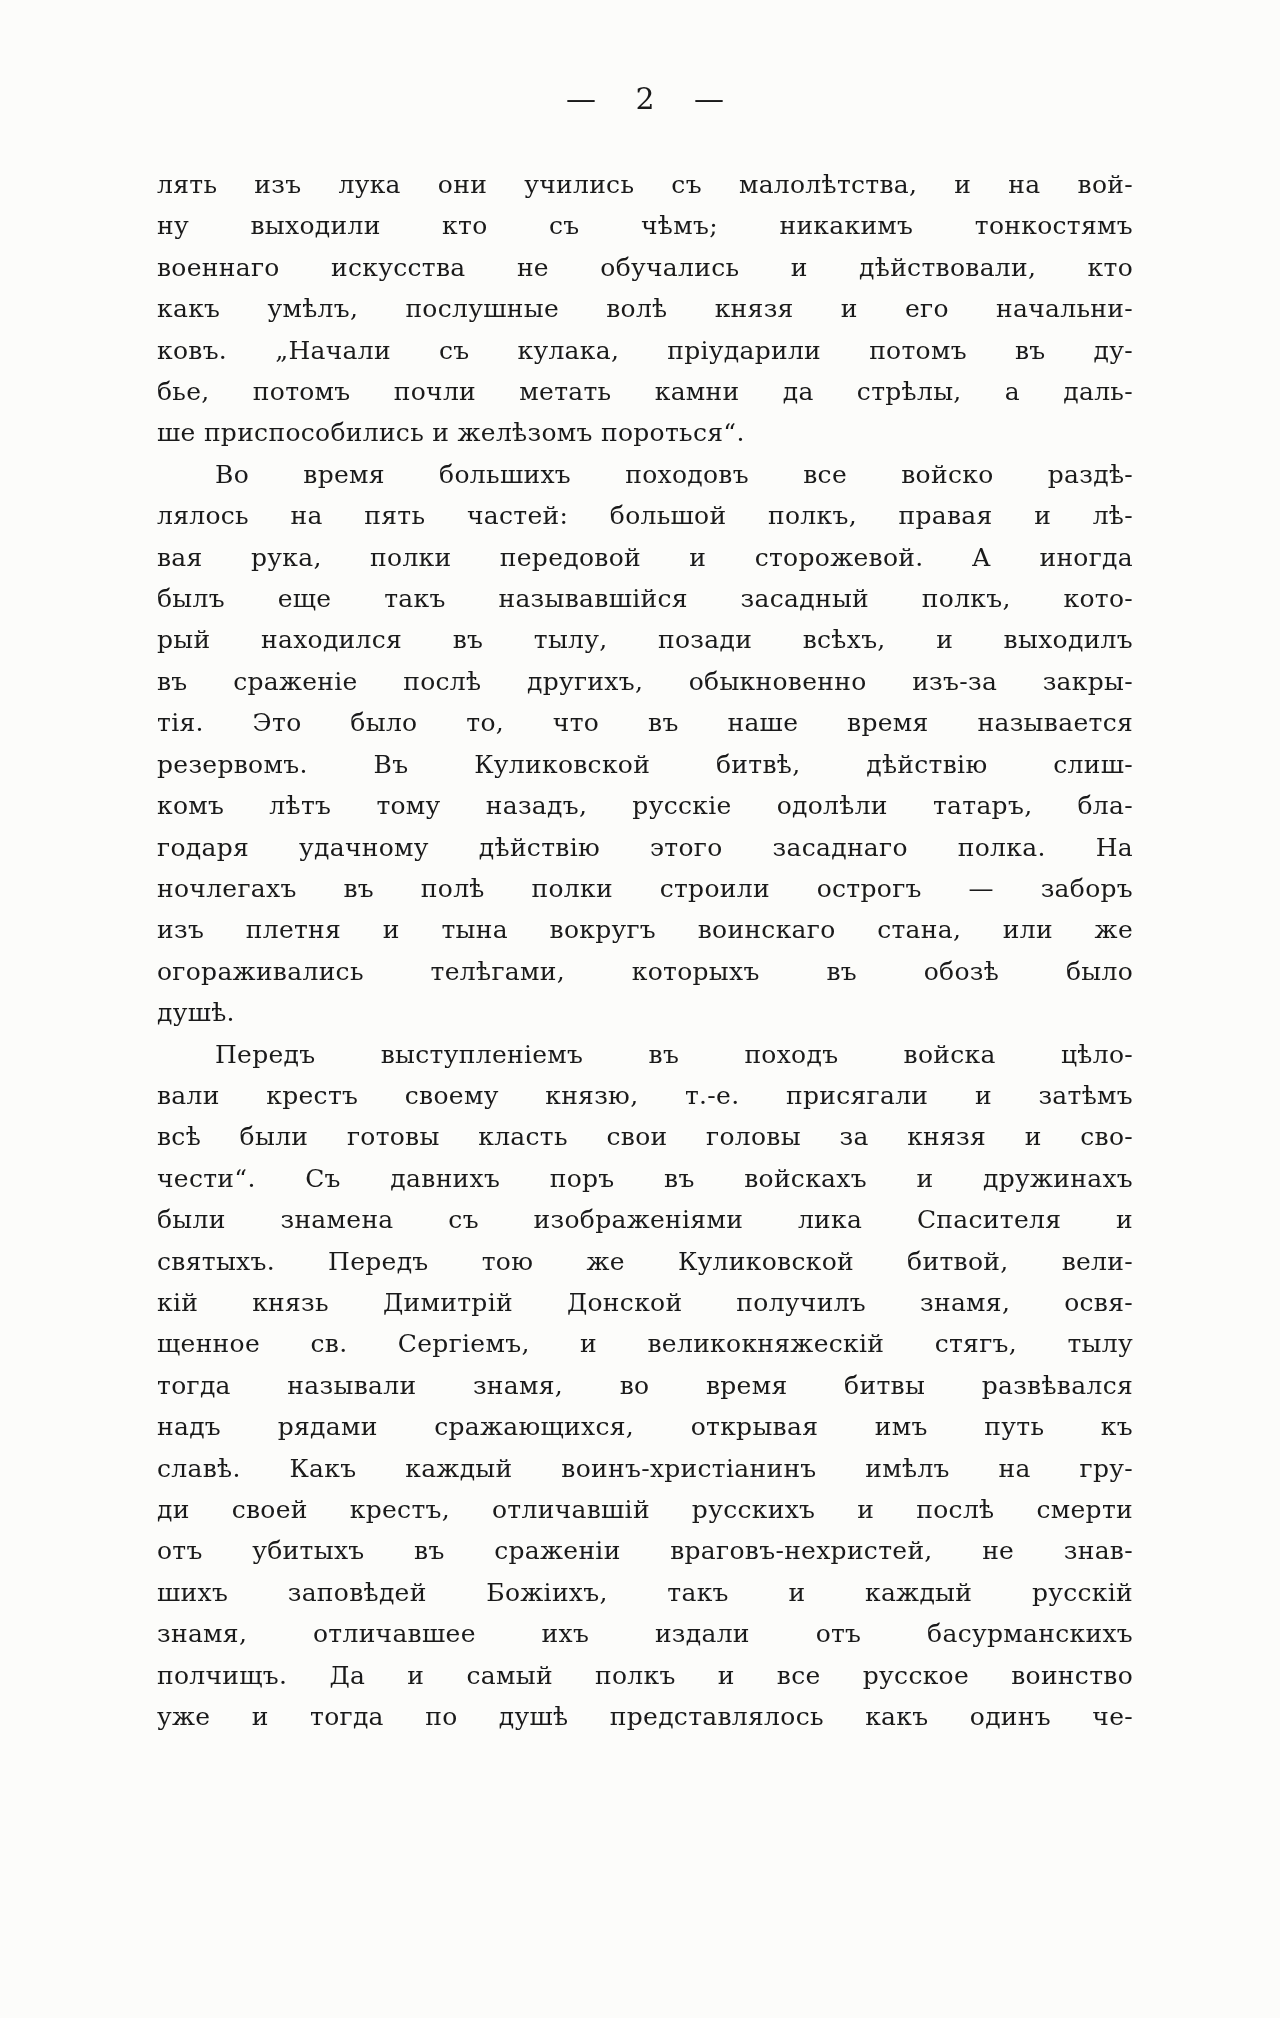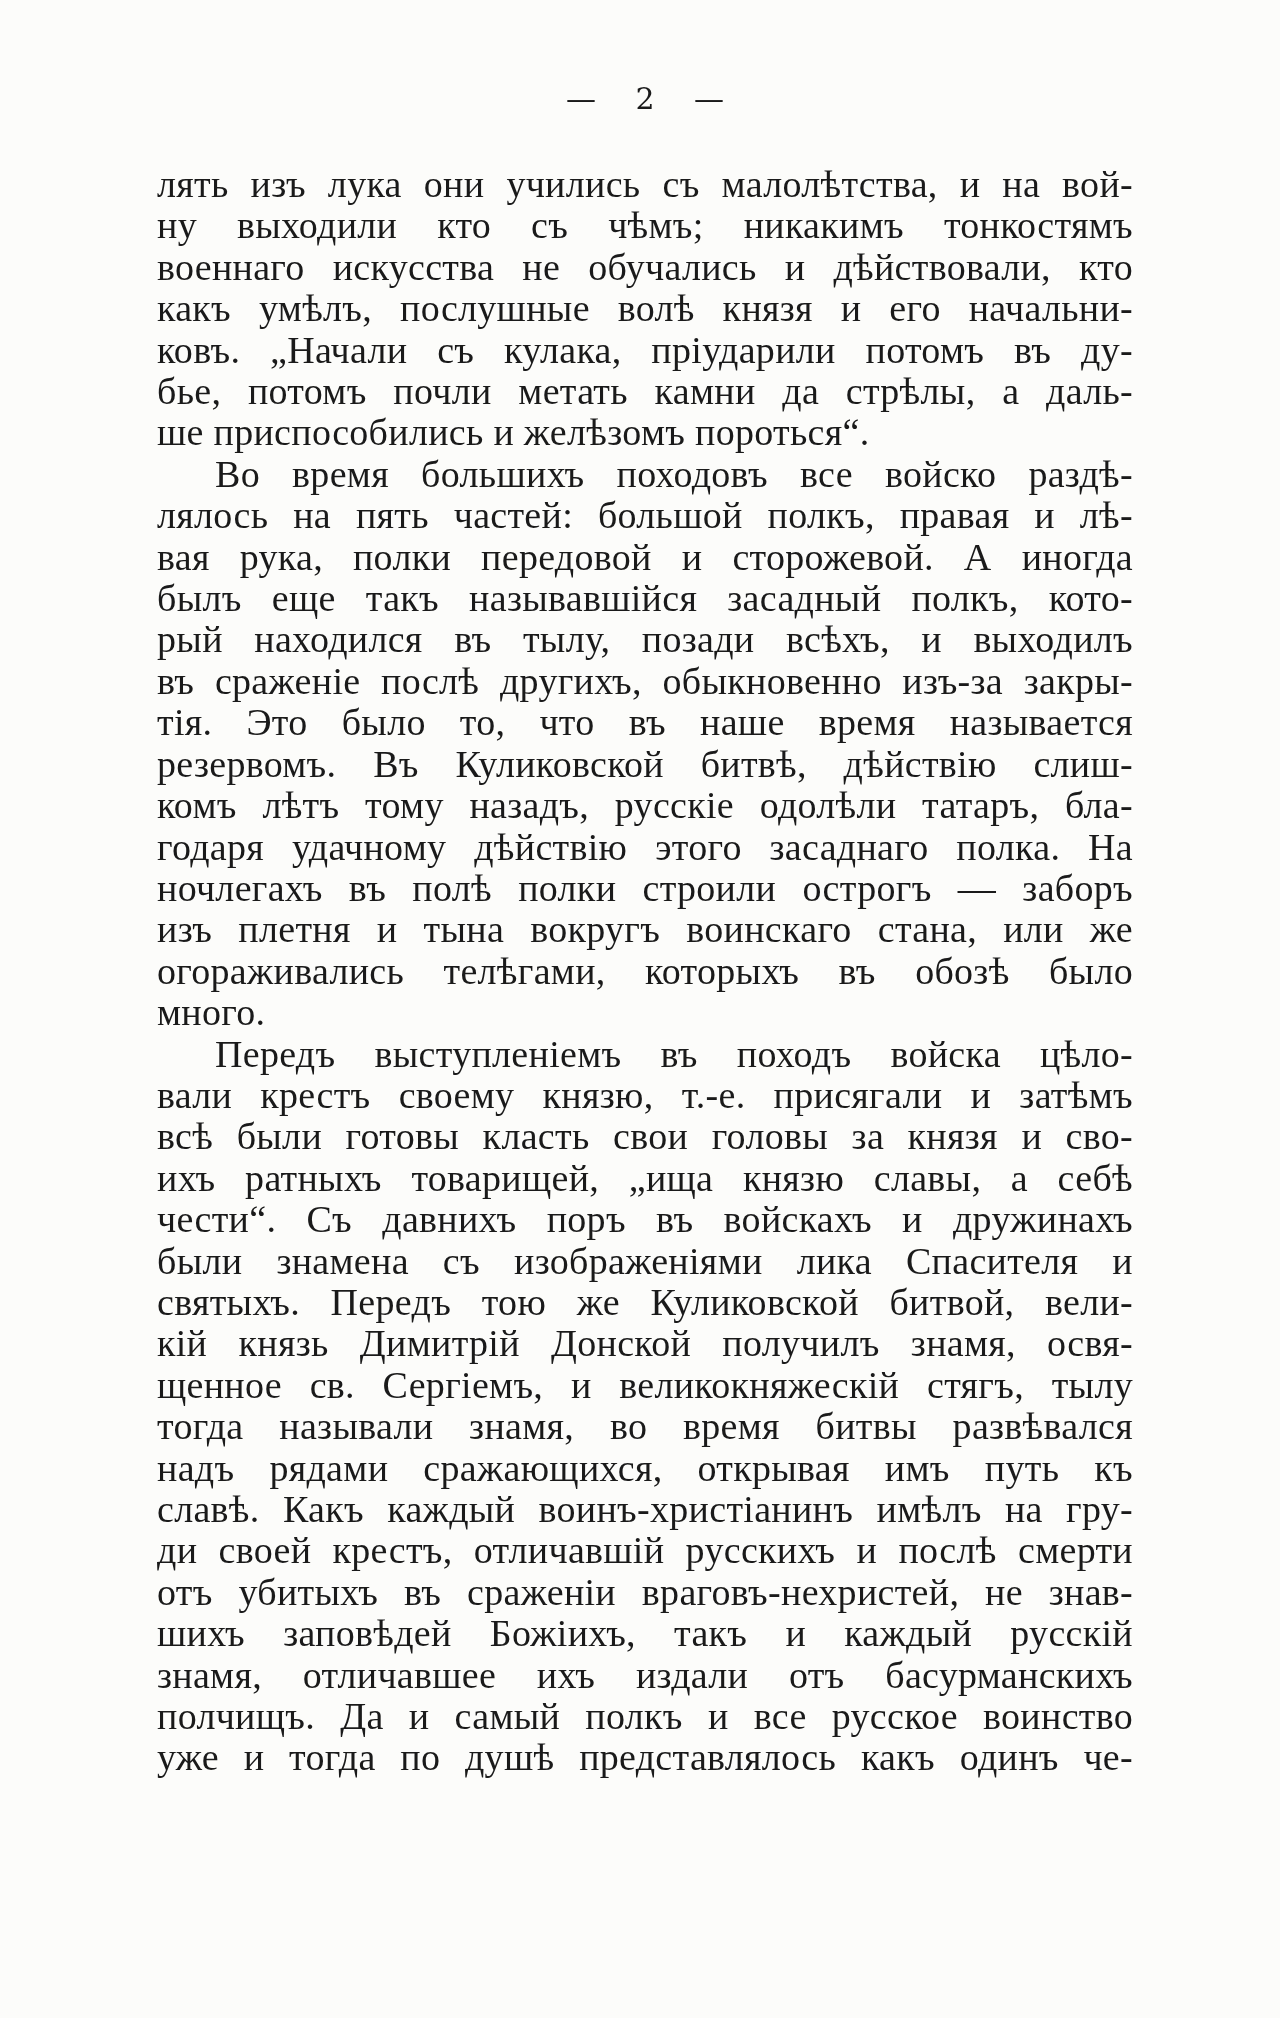--- a/index.html
+++ b/index.html
@@ -21,24 +21,23 @@
     text-align: center;
     font-size: 30px;
     line-height: 34px;
     word-spacing: 30px;
   }
   .textblock {
     position: absolute;
     left: 157px;
     top: 164px;
     width: 976px;
-    font-size: 38px;
+    font-size: 25px;
     line-height: 41.4px;
     letter-spacing: 0.3px;
-    font-family: Liberation Serif, serif;
   }
   .paragraph {
     margin: 0;
     padding: 0;
   }
   .line {
     text-align: justify;
     text-align-last: justify;
     white-space: normal;
   }
@@ -75,27 +74,26 @@
         <div class="line">былъ еще такъ называвшійся засадный полкъ, кото-</div>
         <div class="line">рый находился въ тылу, позади всѣхъ, и выходилъ</div>
         <div class="line">въ сраженіе послѣ другихъ, обыкновенно изъ-за закры-</div>
         <div class="line">тія. Это было то, что въ наше время называется</div>
         <div class="line">резервомъ. Въ Куликовской битвѣ, дѣйствію слиш-</div>
         <div class="line">комъ лѣтъ тому назадъ, русскіе одолѣли татаръ, бла-</div>
         <div class="line">годаря удачному дѣйствію этого засаднаго полка. На</div>
         <div class="line">ночлегахъ въ полѣ полки строили острогъ — заборъ</div>
         <div class="line">изъ плетня и тына вокругъ воинскаго стана, или же</div>
         <div class="line">огораживались телѣгами, которыхъ въ обозѣ было</div>
-        <div class="line para-end">много.</div>
+        <div class="line para-end">душѣ.</div>
       </div>
       <div class="paragraph">
         <div class="line indent">Передъ выступленіемъ въ походъ войска цѣло-</div>
         <div class="line">вали крестъ своему князю, т.-е. присягали и затѣмъ</div>
         <div class="line">всѣ были готовы класть свои головы за князя и сво-</div>
-        <div class="line">ихъ ратныхъ товарищей, „ища князю славы, а себѣ</div>
         <div class="line">чести“. Съ давнихъ поръ въ войскахъ и дружинахъ</div>
         <div class="line">были знамена съ изображеніями лика Спасителя и</div>
         <div class="line">святыхъ. Передъ тою же Куликовской битвой, вели-</div>
         <div class="line">кій князь Димитрій Донской получилъ знамя, освя-</div>
         <div class="line">щенное св. Сергіемъ, и великокняжескій стягъ, тылу</div>
         <div class="line">тогда называли знамя, во время битвы развѣвался</div>
         <div class="line">надъ рядами сражающихся, открывая имъ путь къ</div>
         <div class="line">славѣ. Какъ каждый воинъ-христіанинъ имѣлъ на гру-</div>
         <div class="line">ди своей крестъ, отличавшій русскихъ и послѣ смерти</div>
         <div class="line">отъ убитыхъ въ сраженіи враговъ-нехристей, не знав-</div>

